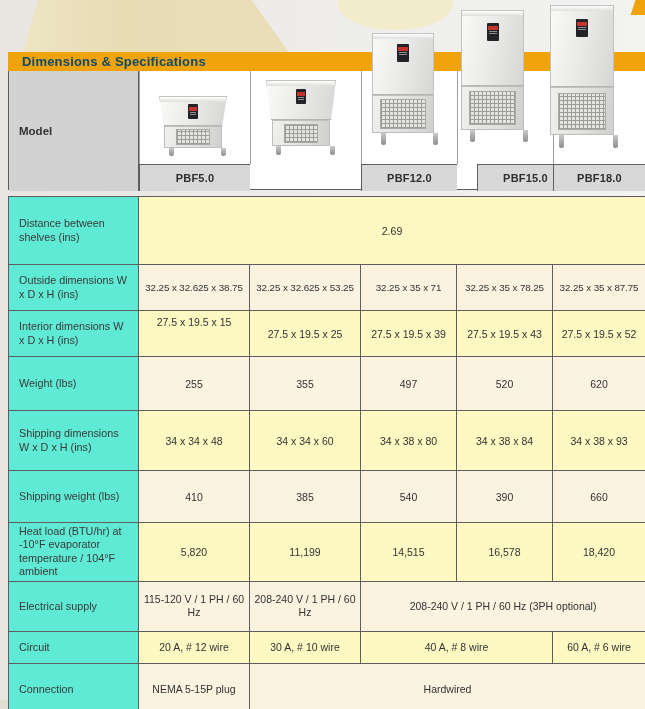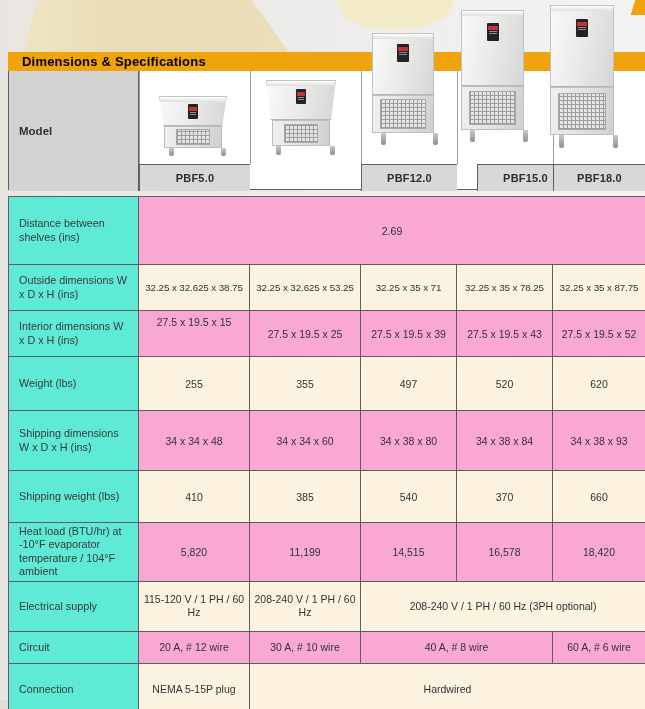--- a/index.html
+++ b/index.html
@@ -11,21 +11,21 @@
       background:linear-gradient(90deg,#efe6c6 0%,#e7dcb4 35%,#eadfb9 100%);
       clip-path:polygon(9% 0,78% 0,100% 100%,0 100%);}
   .deco-blob{position:absolute;left:338px;top:-22px;width:115px;height:52px;border-radius:50%;
       background:#f3ecca;z-index:0;}
   .deco-corner{position:absolute;right:-4px;top:0;width:16px;height:15px;background:#f0a30a;
       transform:skewX(-18deg);z-index:0;}
 
   
   .title-bar{position:absolute;left:8px;top:52px;width:637px;height:19px;background:#f0a30a;
       z-index:1;display:flex;align-items:center;padding-left:14px;box-sizing:border-box;}
-  .title-bar span{font-size:13px;font-weight:800;color:#000000;letter-spacing:.2px;}
+  .title-bar span{font-size:13px;font-weight:800;color:#0c4a6e;letter-spacing:.2px;}
 
   
   .model-table{position:absolute;left:8px;top:70px;width:637px;height:120px;z-index:0;
       border:1px solid #5e5e5e;box-sizing:border-box;background:#fff;}
   .m-label{position:absolute;left:0;top:0;width:130px;height:120px;background:#d2d2d2;
       border-right:1px solid #5e5e5e;box-sizing:border-box;display:flex;align-items:center;
       padding-left:10px;font-size:11.5px;font-weight:600;color:#333;}
   .img-cell{position:absolute;top:0;height:93px;background:#fff;border-left:1px solid #9e9e9e;box-sizing:border-box;}
   .name-cell{position:absolute;top:93px;height:27px;background:#d8d8d8;border-left:1px solid #5e5e5e;
       border-top:1px solid #5e5e5e;box-sizing:border-box;display:flex;align-items:center;justify-content:center;
@@ -55,21 +55,21 @@
   table.spec{position:absolute;left:8px;top:196px;width:637px;z-index:1;border-collapse:collapse;
       table-layout:fixed;background:#fff;}
   table.spec th,table.spec td{border:1px solid #5e5e5e;box-sizing:border-box;overflow:hidden;}
   table.spec th.lbl{background:#5eead4;text-align:left;font-weight:400;color:#3a3a3a;font-size:10.8px;
       line-height:1.25;padding:2px 8px 2px 10px;vertical-align:middle;}
   table.spec td{text-align:center;vertical-align:middle;color:#333;font-size:10.5px;padding:2px 3px;white-space:nowrap;}
   table.spec td.sm{font-size:9.8px;letter-spacing:-.1px;}
   table.spec td.wrap{white-space:normal;line-height:1.3;}
   table.spec td.vtop{vertical-align:top;padding-top:5px;}
   tr.cream td{background:#fbf2e0;}
-  tr.white td{background:#f9a8d4;margin-top:31px;}
+  tr.white td{background:#fef9c3;margin-top:31px;}
 
   .bottom-strip{position:absolute;left:0;top:700px;width:645px;height:9px;z-index:0;
       background:linear-gradient(90deg,#e2ded3 0%,#e6e2d9 55%,#f0efed 70%,#f2f1ef 100%);}
 </style>
 </head>
 <body>
 
 <div class="page">
 
   <div class="deco-beige"></div>
@@ -228,21 +228,21 @@
       <td>34 x 34 x 60</td>
       <td>34 x 38 x 80</td>
       <td>34 x 38 x 84</td>
       <td>34 x 38 x 93</td>
     </tr>
     <tr class="cream" style="height:52px">
       <th class="lbl">Shipping weight (lbs)</th>
       <td>410</td>
       <td>385</td>
       <td>540</td>
-      <td>370</td>
+      <td>390</td>
       <td>660</td>
     </tr>
     <tr class="white" style="height:50px">
       <th class="lbl">Heat load (BTU/hr) at -10°F evaporator temperature / 104°F ambient</th>
       <td>5,820</td>
       <td>11,199</td>
       <td>14,515</td>
       <td>16,578</td>
       <td>18,420</td>
     </tr>

